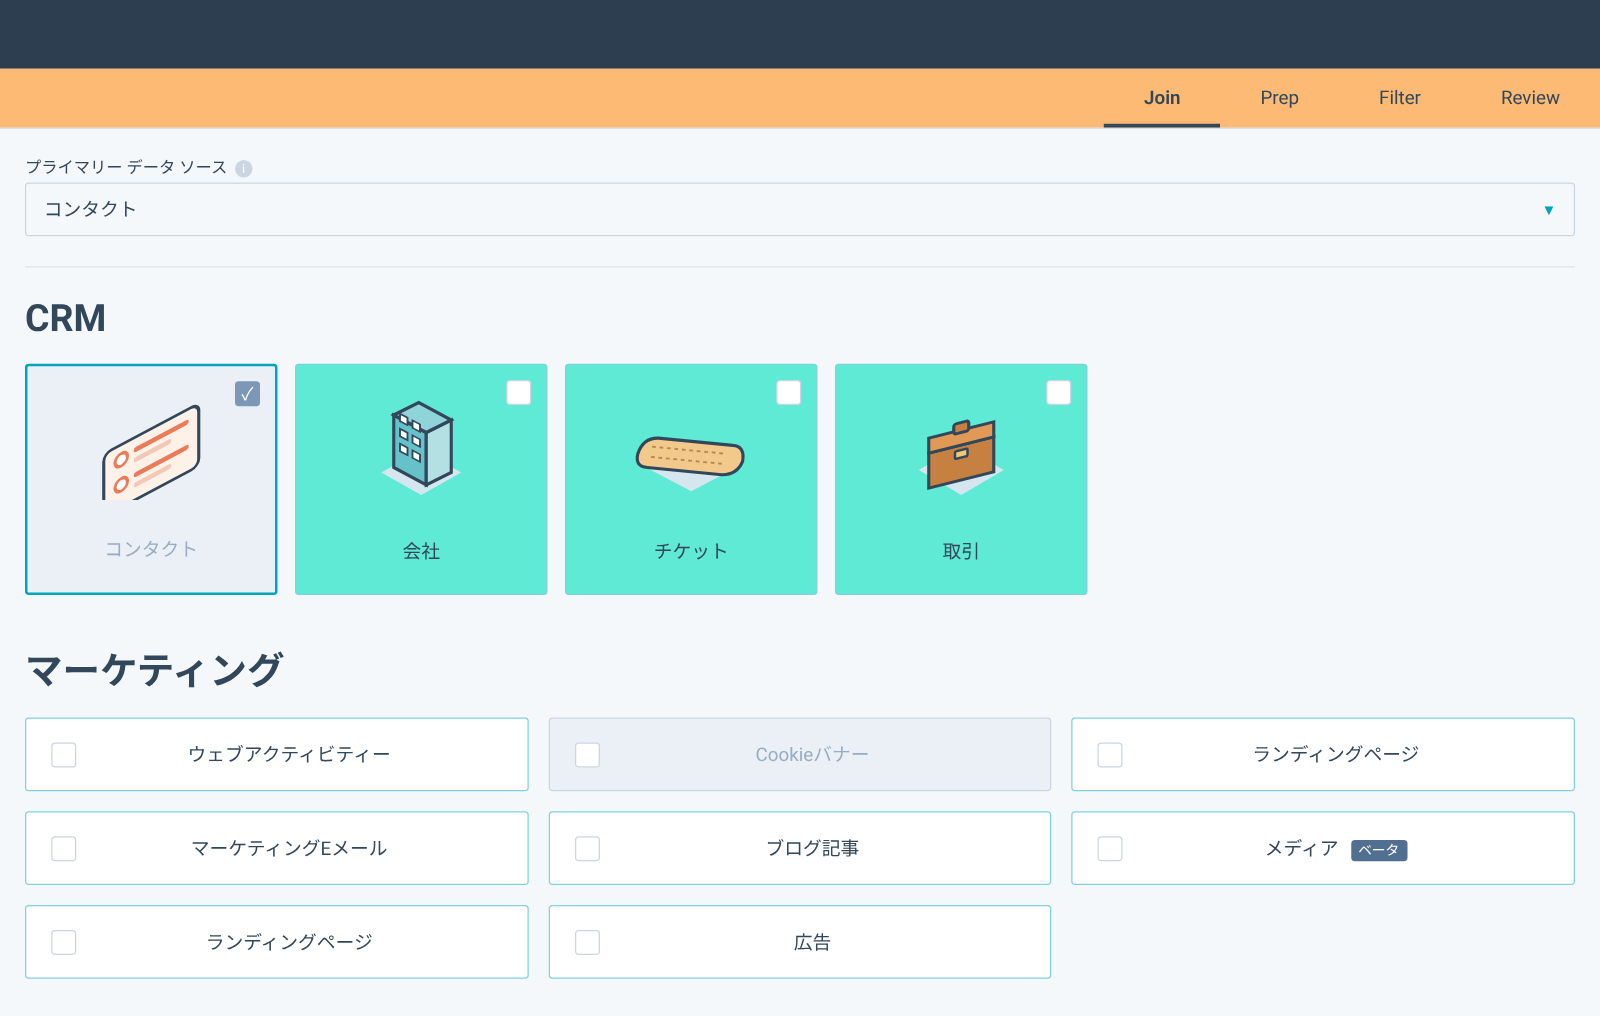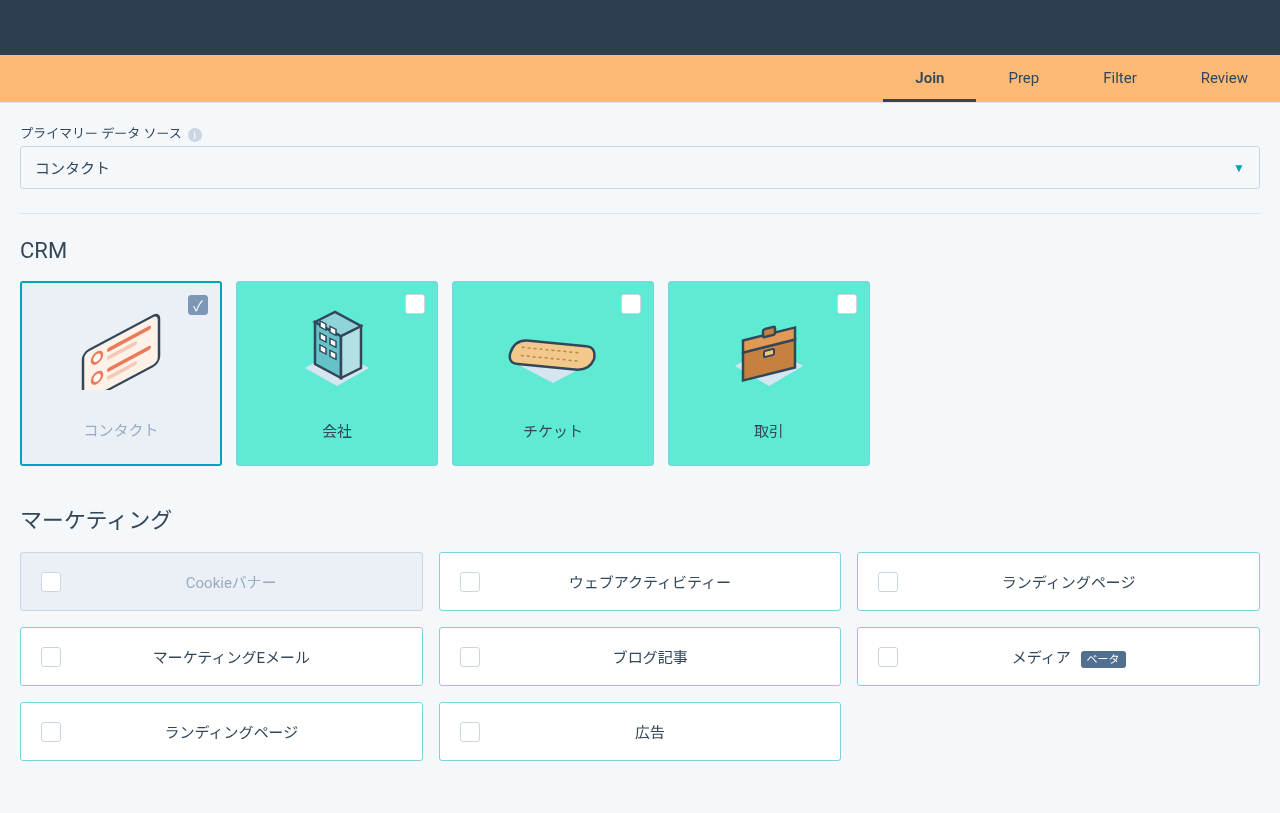--- a/index.html
+++ b/index.html
@@ -58,22 +58,22 @@
     justify-content: space-between;
     align-items: center;
     cursor: pointer;
   }
   .caret {
     color: #00a4bd;
     font-size: 12px;
   }
   hr.divider { border: none; border-top: 1px solid #dfe3eb; margin: 24px 0; }
   .section-title {
-    font-size: 22px;
-    font-weight: 400;
+    font-size: 30px;
+    font-weight: 700;
     color: #33475b;
     margin: 10px 0 18px;
   }
   .card-row {
     display: flex;
     gap: 14px;
     flex-wrap: wrap;
   }
   .obj-card {
     width: 202px;
@@ -273,28 +273,28 @@
       </div>
       <div class="card-label">取引</div>
     </div>
 
   </div>
 
   <div class="section-title" style="margin-top:36px">マーケティング</div>
 
   <div class="mk-grid">
 
+    <div class="mk-item">
+      <div class="cb"></div>
+      <div class="mk-label">ウェブアクティビティー</div>
+    </div>
+
     <div class="mk-item disabled">
       <div class="cb"></div>
       <div class="mk-label">Cookieバナー</div>
-    </div>
-
-    <div class="mk-item">
-      <div class="cb"></div>
-      <div class="mk-label">ウェブアクティビティー</div>
     </div>
 
     <div class="mk-item">
       <div class="cb"></div>
       <div class="mk-label">ランディングページ</div>
     </div>
 
     <div class="mk-item">
       <div class="cb"></div>
       <div class="mk-label">マーケティングEメール</div>

